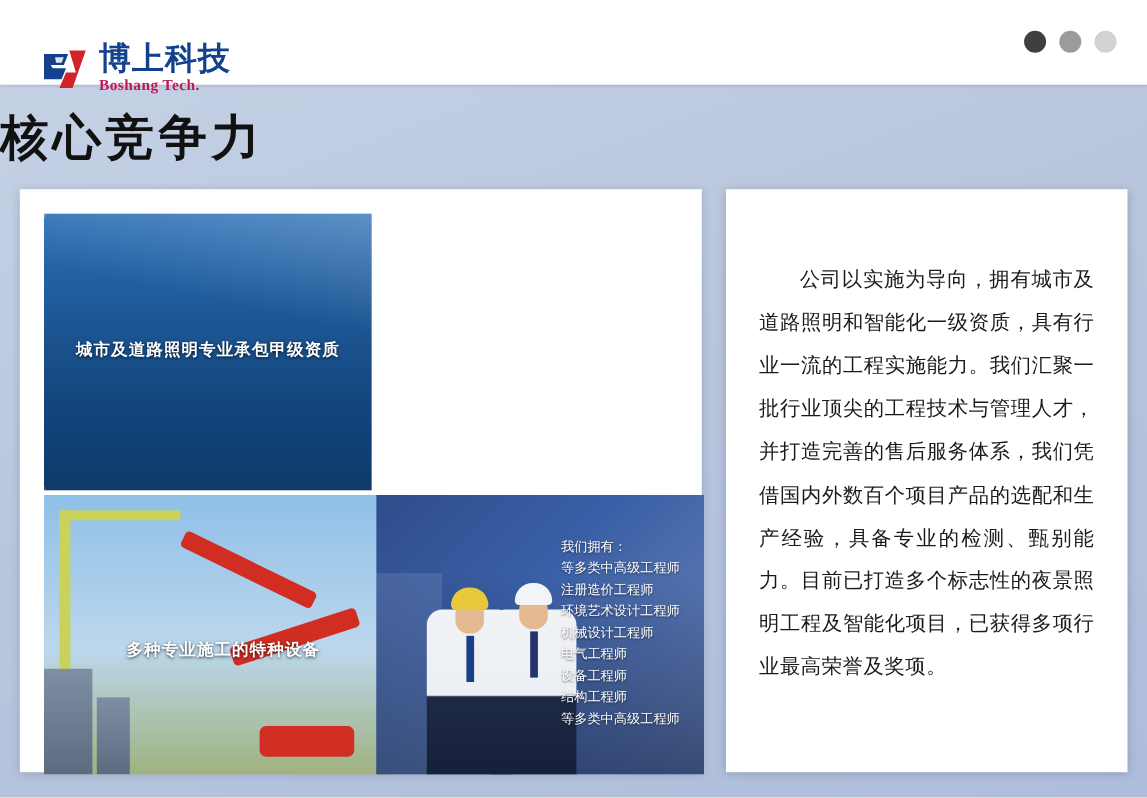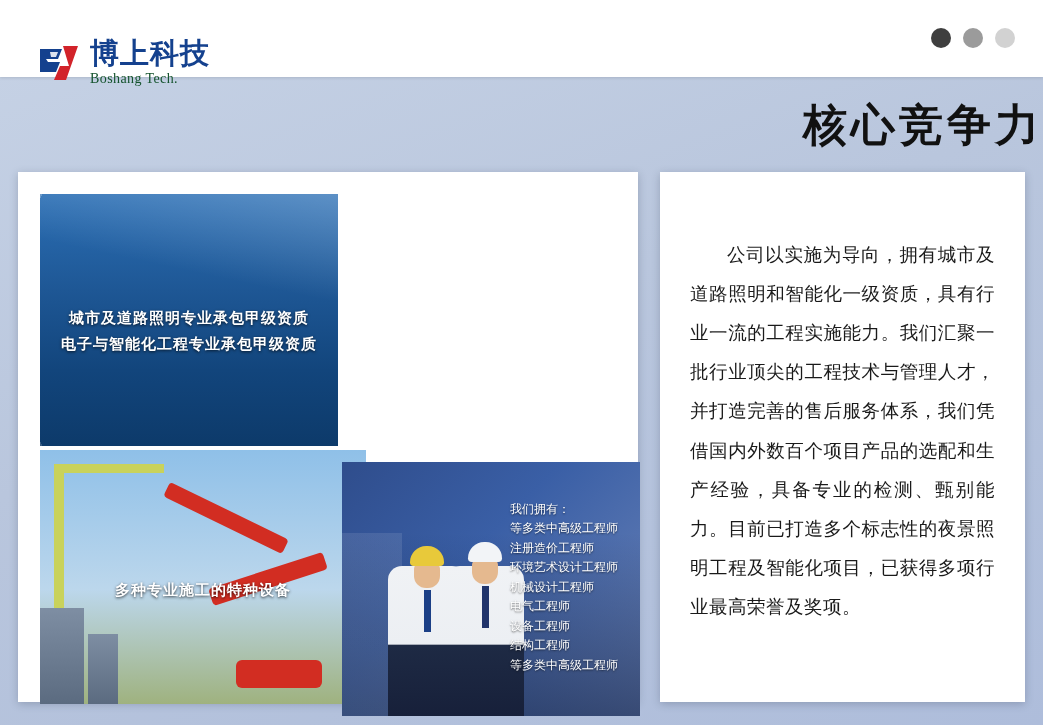--- a/index.html
+++ b/index.html
@@ -51,22 +51,22 @@
   .logo-cn {
     font-family: "DejaVu Sans", sans-serif;
     font-size: 29px;
     font-weight: bold;
     color: #14418e;
     letter-spacing: 1px;
   }
   .logo-en {
     font-family: "Liberation Serif", serif;
     font-size: 14px;
-    font-weight: normal;
-    color: #14532d;
+    font-weight: bold;
+    color: #be185d;
     letter-spacing: 0.4px;
     margin-top: 4px;
   }
   .dots {
     position: absolute;
     right: 28px;
     top: 28px;
     display: flex;
     gap: 12px;
   }
@@ -74,21 +74,21 @@
   .dot-1 { background: #3f3f3f; }
   .dot-2 { background: #9b9b9b; }
   .dot-3 { background: #d2d2d2; }
 
   
   .slide-title {
     position: absolute;
     top: 96px;
     left: 0;
     width: 1043px;
-    text-align: right;
+    text-align: left;
     font-family: "DejaVu Serif", serif;
     font-size: 44px;
     font-weight: bold;
     color: #111111;
     letter-spacing: 4px;
   }
 
   
   .photo-card {
     position: absolute;
@@ -106,21 +106,21 @@
     width: 600px;
     height: 510px;
   }
   .cell {
     position: absolute;
     overflow: hidden;
   }
   .cell-tl { left: 0;   top: 0;   width: 298px; height: 252px; }
   .cell-tr { left: 302px; top: 0; width: 298px; height: 252px; }
   .cell-bl { left: 0;   top: 256px; width: 326px; height: 254px; }
-  .cell-br { left: 302px; top: 268px; width: 298px; height: 254px; }
+  .cell-br { left: 302px; top: 256px; width: 298px; height: 254px; }
 
   
   .img-glass {
     position: absolute; inset: 0;
     background:
       linear-gradient(115deg, rgba(255,255,255,0.25) 0 2px, transparent 2px 26px),
       linear-gradient(65deg, rgba(255,255,255,0.18) 0 2px, transparent 2px 30px),
       linear-gradient(180deg, #2b6fb5 0%, #1e5795 38%, #12457c 70%, #0d3a6a 100%);
   }
   .img-glass:after {
@@ -285,21 +285,20 @@
 
   <div class="slide-title">核心竞争力</div>
 
   <div class="photo-card">
     <div class="photo-grid">
 
       <div class="cell cell-tl">
         <div class="img-glass"></div>
         <div class="cap cap-tl">
           <div>城市及道路照明专业承包甲级资质</div>
-          <div>电子与智能化工程专业承包甲级资质</div>
         </div>
       </div>
 
 
       <div class="cell cell-bl">
         <div class="img-lift">
           <div class="tower" style="left:14px; top:14px; width:10px; height:150px;"></div>
           <div class="tower" style="left:14px; top:14px; width:110px; height:9px;"></div>
           <div class="blk" style="left:0; bottom:0; width:44px; height:96px;"></div>
           <div class="blk" style="left:48px; bottom:0; width:30px; height:70px;"></div>

